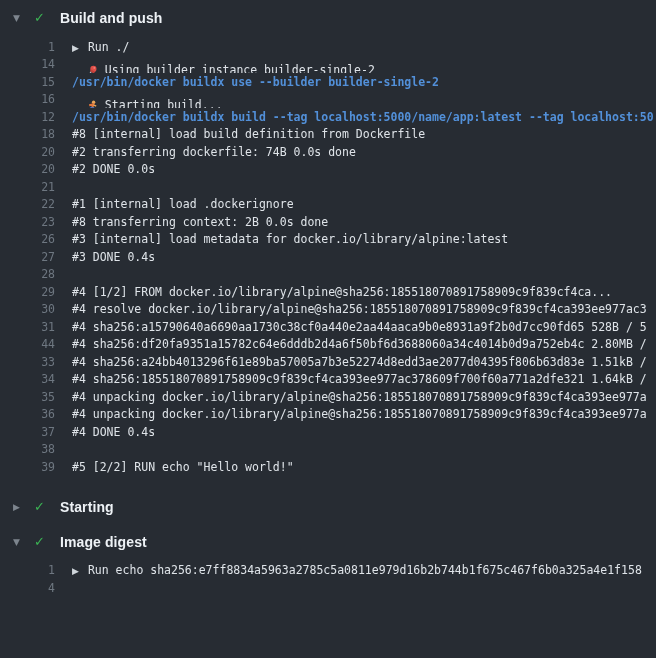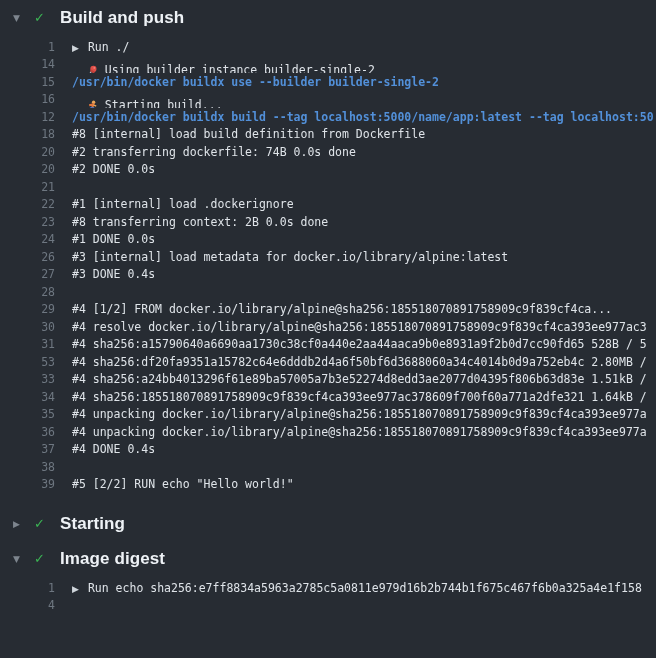--- a/index.html
+++ b/index.html
@@ -33,21 +33,21 @@
     flex: 0 0 26px;
     color: #3bb454;
     font-size: 13px;
     font-weight: bold;
     font-family: "DejaVu Sans", sans-serif;
     line-height: 24px;
   }
   .sec-title {
     font-family: "Liberation Sans", sans-serif;
     font-weight: bold;
-    font-size: 17px;
+    font-size: 14px;
     color: #eef2f6;
     letter-spacing: 0.1px;
   }
   .sec-lines { margin-top: 8px; margin-bottom: 12px; }
   .sec-inspect { margin-top: 19px; }
   .sec-image-digest { margin-top: 11px; }
 
   
   .line {
     display: flex;
@@ -158,24 +158,20 @@
   <div class="line">
     <span class="gutter">22</span>
     <span class="content"><span class="line-text">#1 [internal] load .dockerignore</span></span>
   </div>
 
   <div class="line">
     <span class="gutter">23</span>
     <span class="content"><span class="line-text">#8 transferring context: 2B 0.0s done</span></span>
   </div>
 
-  <div class="line">
-    <span class="gutter">24</span>
-    <span class="content"><span class="line-text">#1 DONE 0.0s</span></span>
-  </div>
 
 
   <div class="line">
     <span class="gutter">26</span>
     <span class="content"><span class="line-text">#3 [internal] load metadata for docker.io/library/alpine:latest</span></span>
   </div>
 
   <div class="line">
     <span class="gutter">27</span>
     <span class="content"><span class="line-text">#3 DONE 0.4s</span></span>
@@ -195,21 +191,21 @@
     <span class="gutter">30</span>
     <span class="content"><span class="line-text">#4 resolve docker.io/library/alpine@sha256:185518070891758909c9f839cf4ca393ee977ac3</span></span>
   </div>
 
   <div class="line">
     <span class="gutter">31</span>
     <span class="content"><span class="line-text">#4 sha256:a15790640a6690aa1730c38cf0a440e2aa44aaca9b0e8931a9f2b0d7cc90fd65 528B / 5</span></span>
   </div>
 
   <div class="line">
-    <span class="gutter">53</span>
+    <span class="gutter">44</span>
     <span class="content"><span class="line-text">#4 sha256:df20fa9351a15782c64e6dddb2d4a6f50bf6d3688060a34c4014b0d9a752eb4c 2.80MB /</span></span>
   </div>
 
   <div class="line">
     <span class="gutter">33</span>
     <span class="content"><span class="line-text">#4 sha256:a24bb4013296f61e89ba57005a7b3e52274d8edd3ae2077d04395f806b63d83e 1.51kB /</span></span>
   </div>
 
   <div class="line">
     <span class="gutter">34</span>

